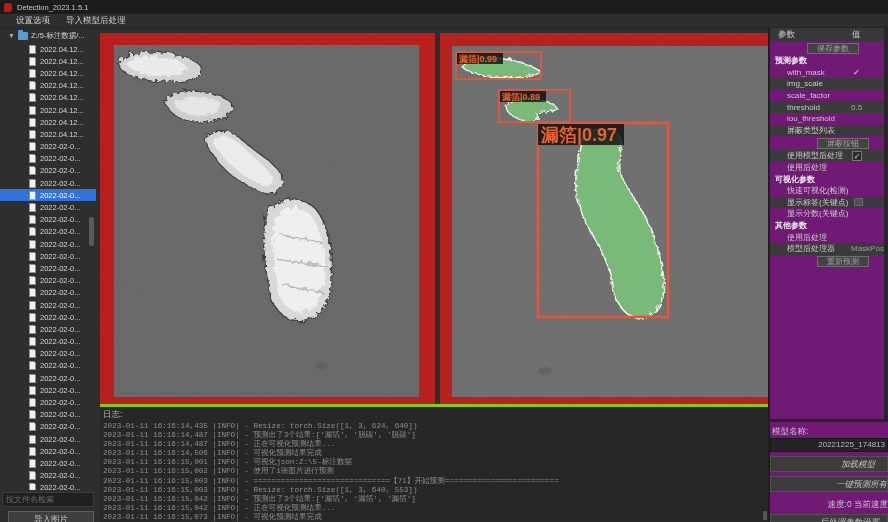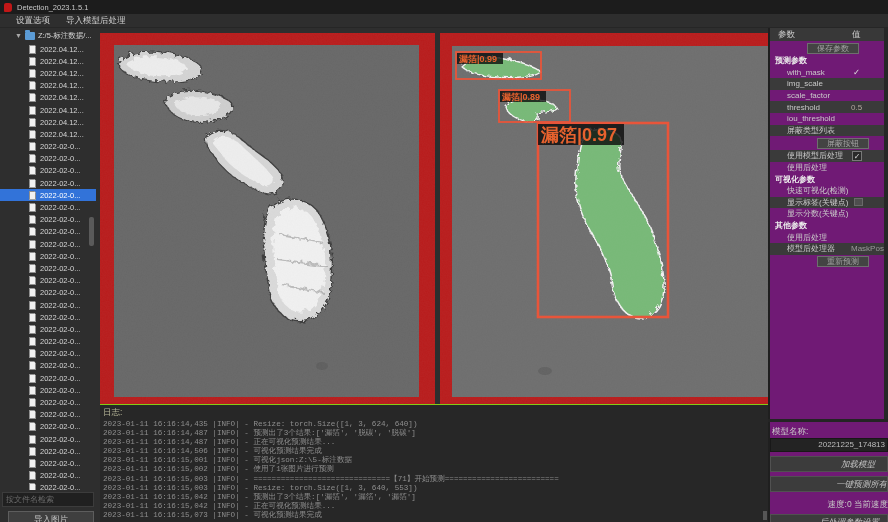--- a/index.html
+++ b/index.html
@@ -12,21 +12,21 @@
   
   .titlebar { position:absolute; top:0; left:0; right:0; height:14px; background:#1c1c1c;
               display:flex; align-items:center; gap:5px; padding-left:4px; }
   .logo { width:8px; height:9px; background:#c21717; border-radius:2px 3px 3px 1px; flex:none; }
   .title-text { font-size:7.5px; color:#c8c8c8; white-space:nowrap; }
   .menubar { position:absolute; top:14px; left:0; right:0; height:14px; background:#2e2e2e;
              border-bottom:1px solid #262626; display:flex; gap:16px; align-items:center; padding-left:16px; }
   .menu-item { font-size:8.5px; color:#cfcfcf; white-space:nowrap; }
   
   .tree { position:absolute; left:0; top:28px; width:96px; height:462px; overflow:hidden; background:#2e2e2e; }
-  .tree-root { height:15px; display:flex; align-items:center; gap:3px; padding-left:15px;
+  .tree-root { height:15px; display:flex; align-items:center; gap:3px; padding-left:8px;
                font-size:7.5px; color:#d6d6d6; white-space:nowrap; }
   .arrow { color:#a8a8a8; font-size:7px; line-height:7px; }
   .folder { width:10px; height:8px; background:#5b9bd5; border-radius:1px; position:relative; flex:none; }
   .folder:before { content:""; position:absolute; top:-2px; left:0; width:5px; height:2px;
                    background:#5b9bd5; border-radius:1px 1px 0 0; }
   .tree-item { height:12.2px; display:flex; align-items:center; gap:4px; padding-left:29px;
                font-size:7.5px; color:#d6d6d6; white-space:nowrap; }
   .tree-item.sel { background:#3273d9; color:#ffffff; }
   .ficon { width:7px; height:9px; background:#f1f1f1; border:1px solid #8f8f8f; flex:none;
            clip-path:polygon(0 0,75% 0,100% 25%,100% 100%,0 100%); }
@@ -41,21 +41,21 @@
                 line-height:12px; font-family:inherit; }
   
   .panel { position:absolute; background:#b91c1c; }
   .panel-left  { left:100px; top:33px; width:335px; height:377px; }
   .panel-right { left:440px; top:33px; width:328px; height:377px; }
   .panel svg { display:block; width:100%; height:100%; }
   .det-label-sm { font:bold 9px "Liberation Sans","DejaVu Sans",sans-serif; fill:#e8622e; }
   .det-label-lg { font:bold 18px "Liberation Sans","DejaVu Sans",sans-serif; fill:#e8622e; }
   
   .log { position:absolute; left:100px; top:404px; width:668px; height:118px; background:#272727;
-         border-top:1px solid #84cc16; overflow:hidden; }
+         border-top:3px solid #84cc16; overflow:hidden; }
   .log-title { font-size:8.5px; color:#b4b496; padding:2px 0 1px 3px; }
   .log-line { font-family:Liberation Mono, monospace; font-size:7.6px; line-height:9.1px;
               color:#8e8e8e; white-space:pre; padding-left:3px; }
   .log-scroll { position:absolute; right:1px; bottom:2px; width:4px; height:9px; background:#565656; }
   .splitter-grip { position:absolute; left:430px; top:404px; width:12px; height:7px; background:#3d3d3d; }
   
   .params { position:absolute; left:768px; top:28px; width:128px; height:494px;
             border-left:2px solid #1f1f1f; background:#701a75; }
   .phead { height:13px; background:#383838; position:relative; display:flex; align-items:center;
            font-size:8.5px; color:#cfcfcf; }

